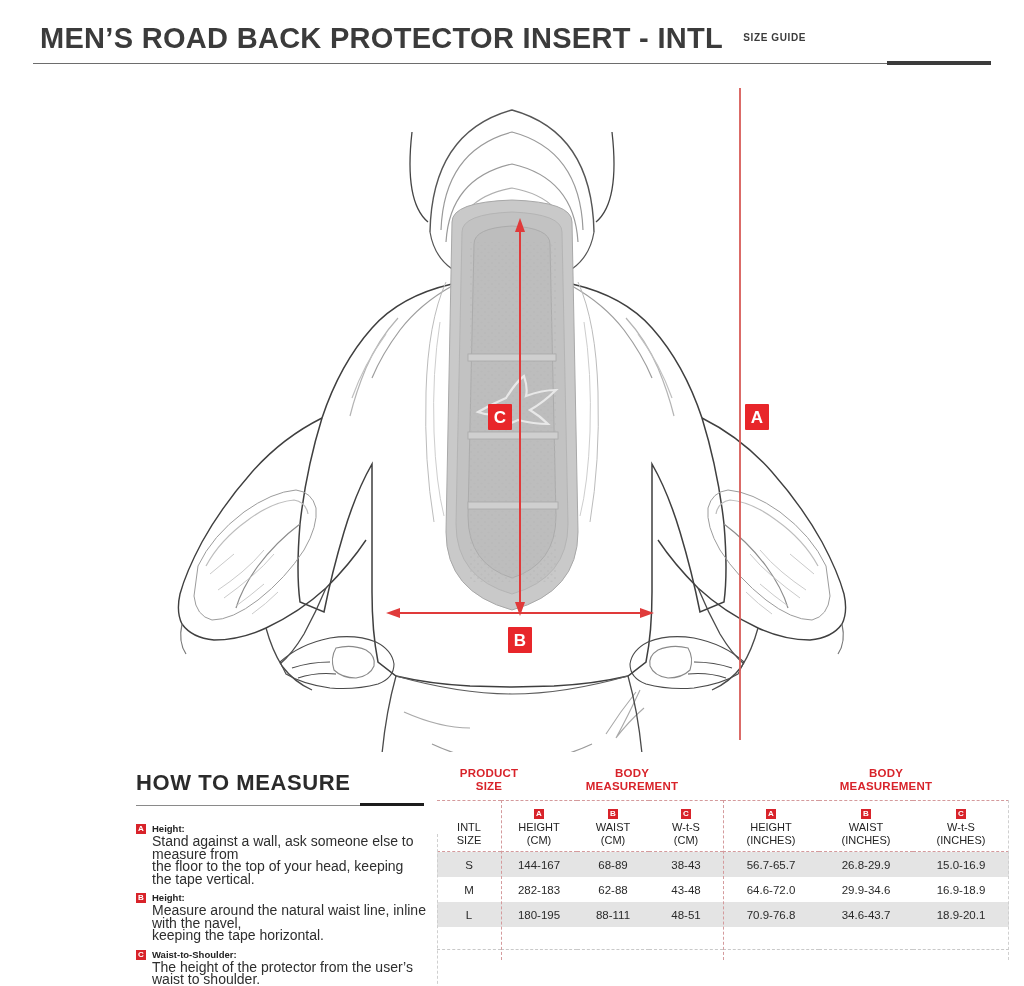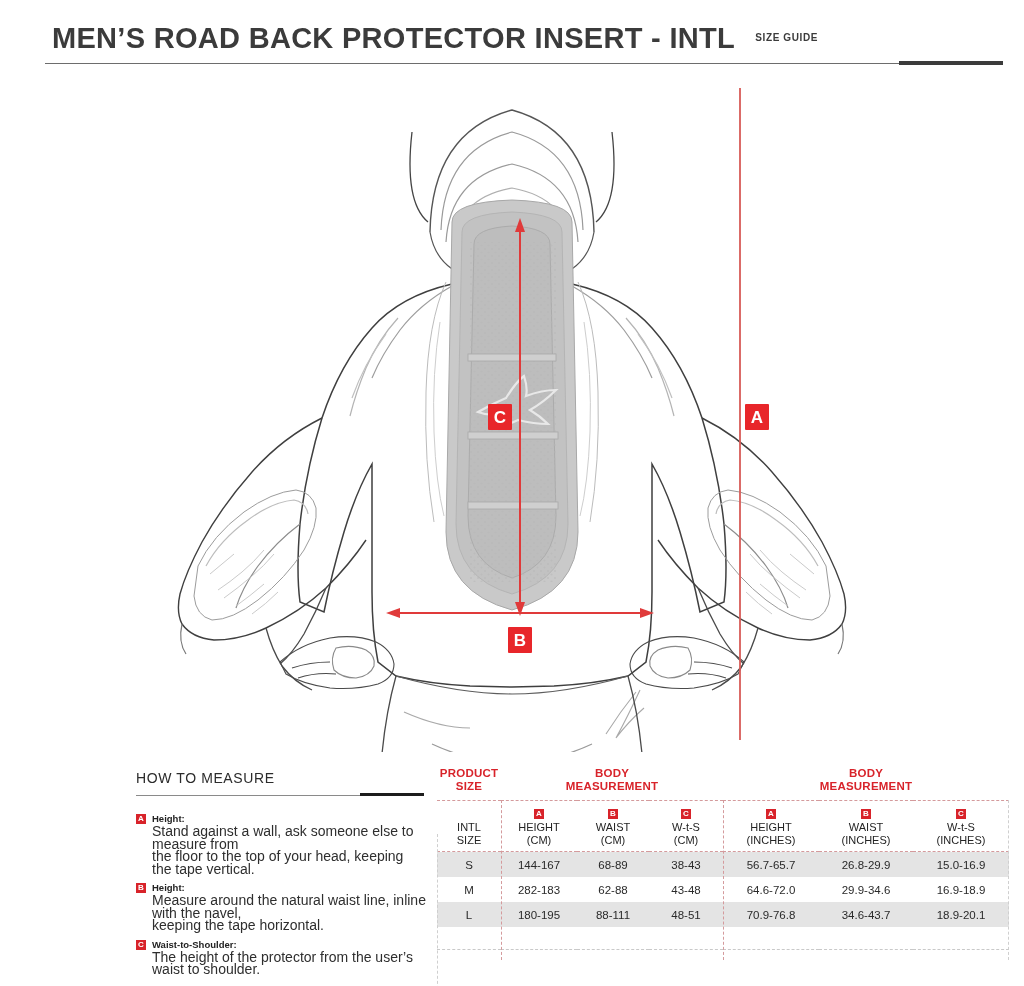--- a/index.html
+++ b/index.html
@@ -12,21 +12,21 @@
     height: 986px;
     font-family: "Liberation Sans", sans-serif;
     color: #3a3a3a;
     overflow: hidden;
     position: relative;
   }
 
   
   .header {
     position: absolute;
-    left: 12px; top: 0;
+    left: 0; top: 0;
     width: 852px;
     height: 72px;
   }
   .header-title {
     position: absolute;
     left: 40px;
     top: 22px;
     font-size: 29px;
     font-weight: bold;
     letter-spacing: 0.3px;
@@ -97,22 +97,22 @@
   }
 
   
   .htm {
     position: absolute;
     left: 136px;
     top: 10px;
     width: 290px;
   }
   .htm-title {
-    font-size: 14px;
-    font-weight: normal;
+    font-size: 22px;
+    font-weight: bold;
     letter-spacing: 0.6px;
     color: #2b2b2b;
   }
   .htm-rule {
     position: relative;
     margin-top: 7px;
     height: 4px;
     width: 288px;
   }
   .htm-rule .thin {
@@ -164,20 +164,21 @@
   
   .table-zone {
     position: absolute;
     left: 437px;
     top: 6px;
     width: 572px;
   }
   .grp-row {
     position: relative;
     height: 34px;
+    margin-left: 20px;
   }
   .grp-label {
     position: absolute;
     color: #d8232a;
     font-weight: bold;
     font-size: 11.5px;
     line-height: 13px;
     text-align: center;
     letter-spacing: 0.2px;
   }

